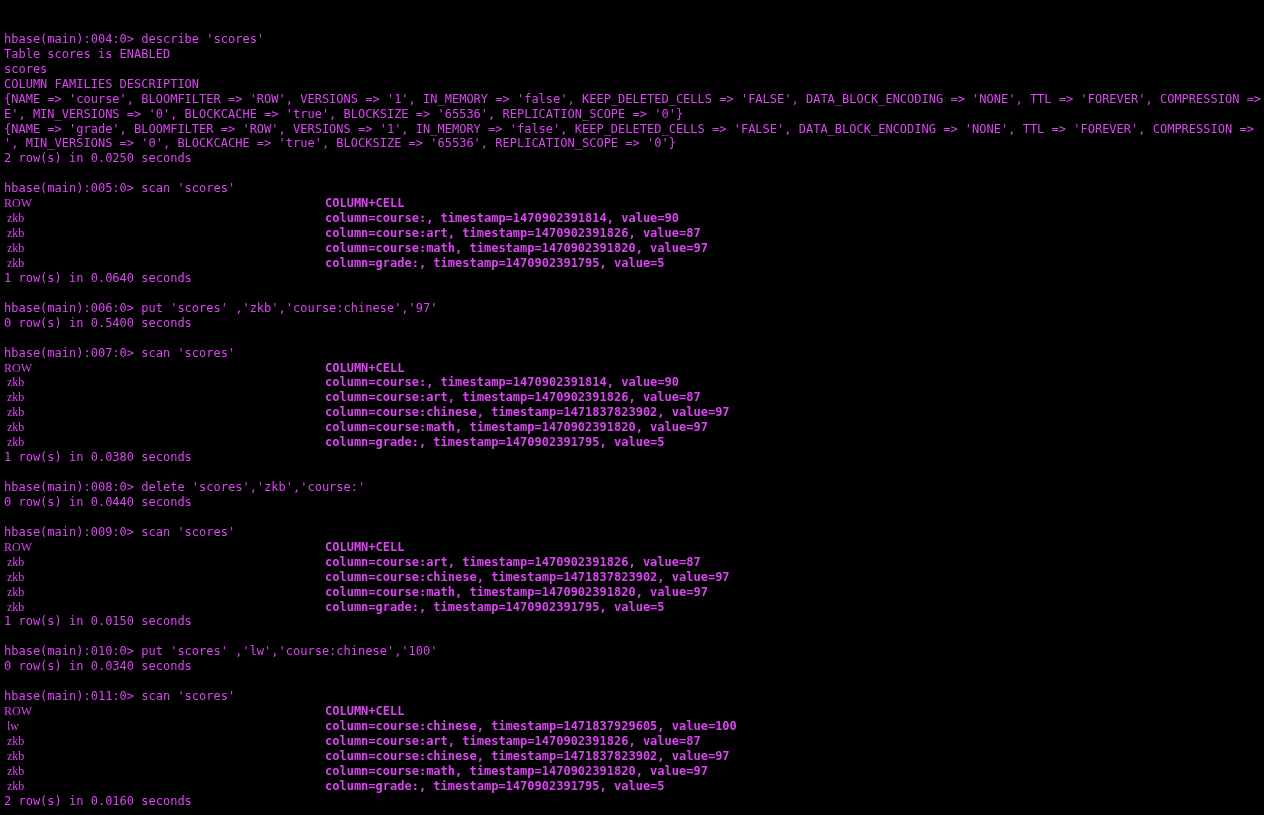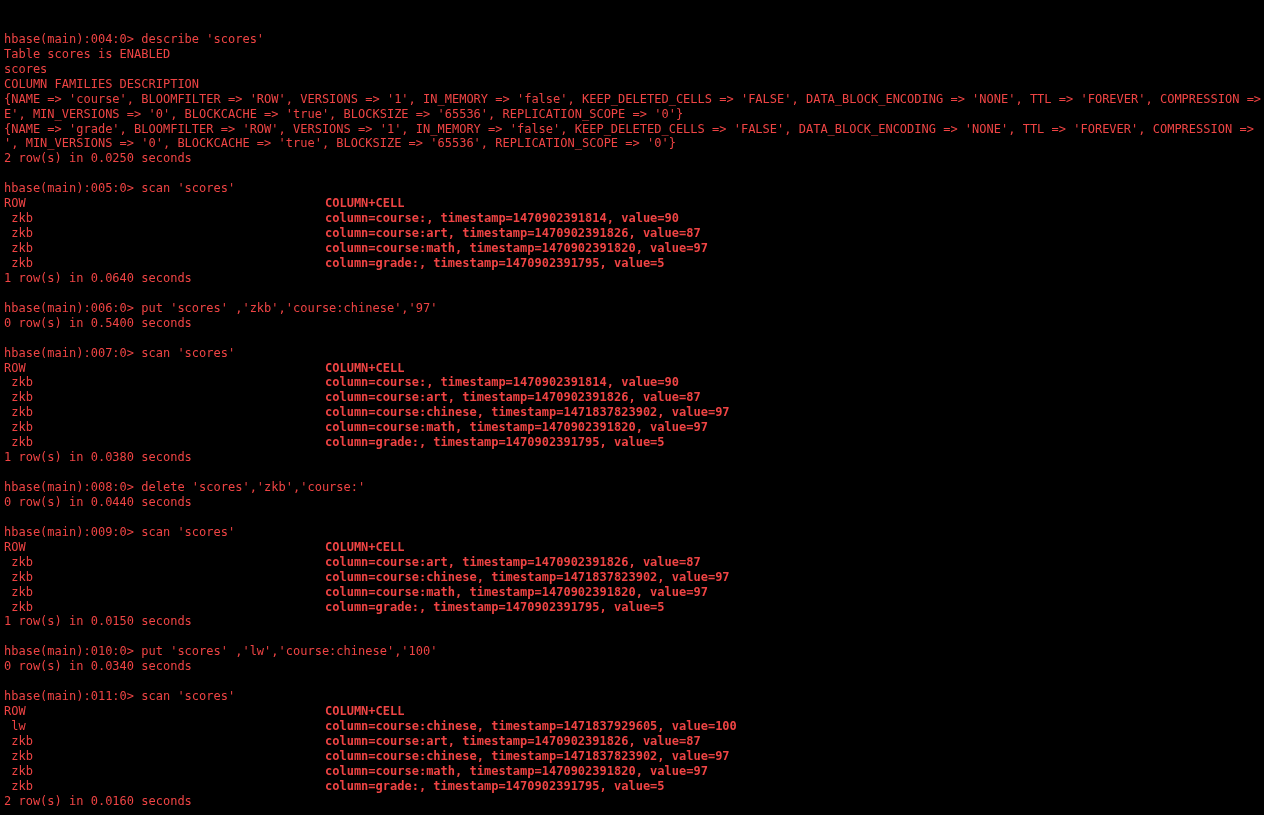--- a/index.html
+++ b/index.html
@@ -10,21 +10,21 @@
   }
   body {
     width: 1264px;
     height: 815px;
     overflow: hidden;
   }
   #terminal {
     width: 1264px;
     height: 815px;
     background: #000000;
-    color: #ef4444;
+    color: #d946ef;
     font-family: "DejaVu Sans Mono", "Liberation Mono", monospace;
     font-size: 12px;
     line-height: 14.95px;
     letter-spacing: 0px;
     padding: 2px 0 0 4px;
     box-sizing: border-box;
     white-space: pre;
     overflow: hidden;
   }
   .line {
@@ -42,20 +42,21 @@
     height: 14.95px;
     position: relative;
     white-space: pre;
   }
   .srow .rowkey {
     display: inline-block;
     width: 321px;
     white-space: pre;
     overflow: hidden;
     vertical-align: top;
+    font-family: Liberation Serif, serif;
   }
   .srow .cell {
     display: inline-block;
     white-space: pre;
     vertical-align: top;
     font-weight: bold;
   }
 </style>
 </head>
 <body>

